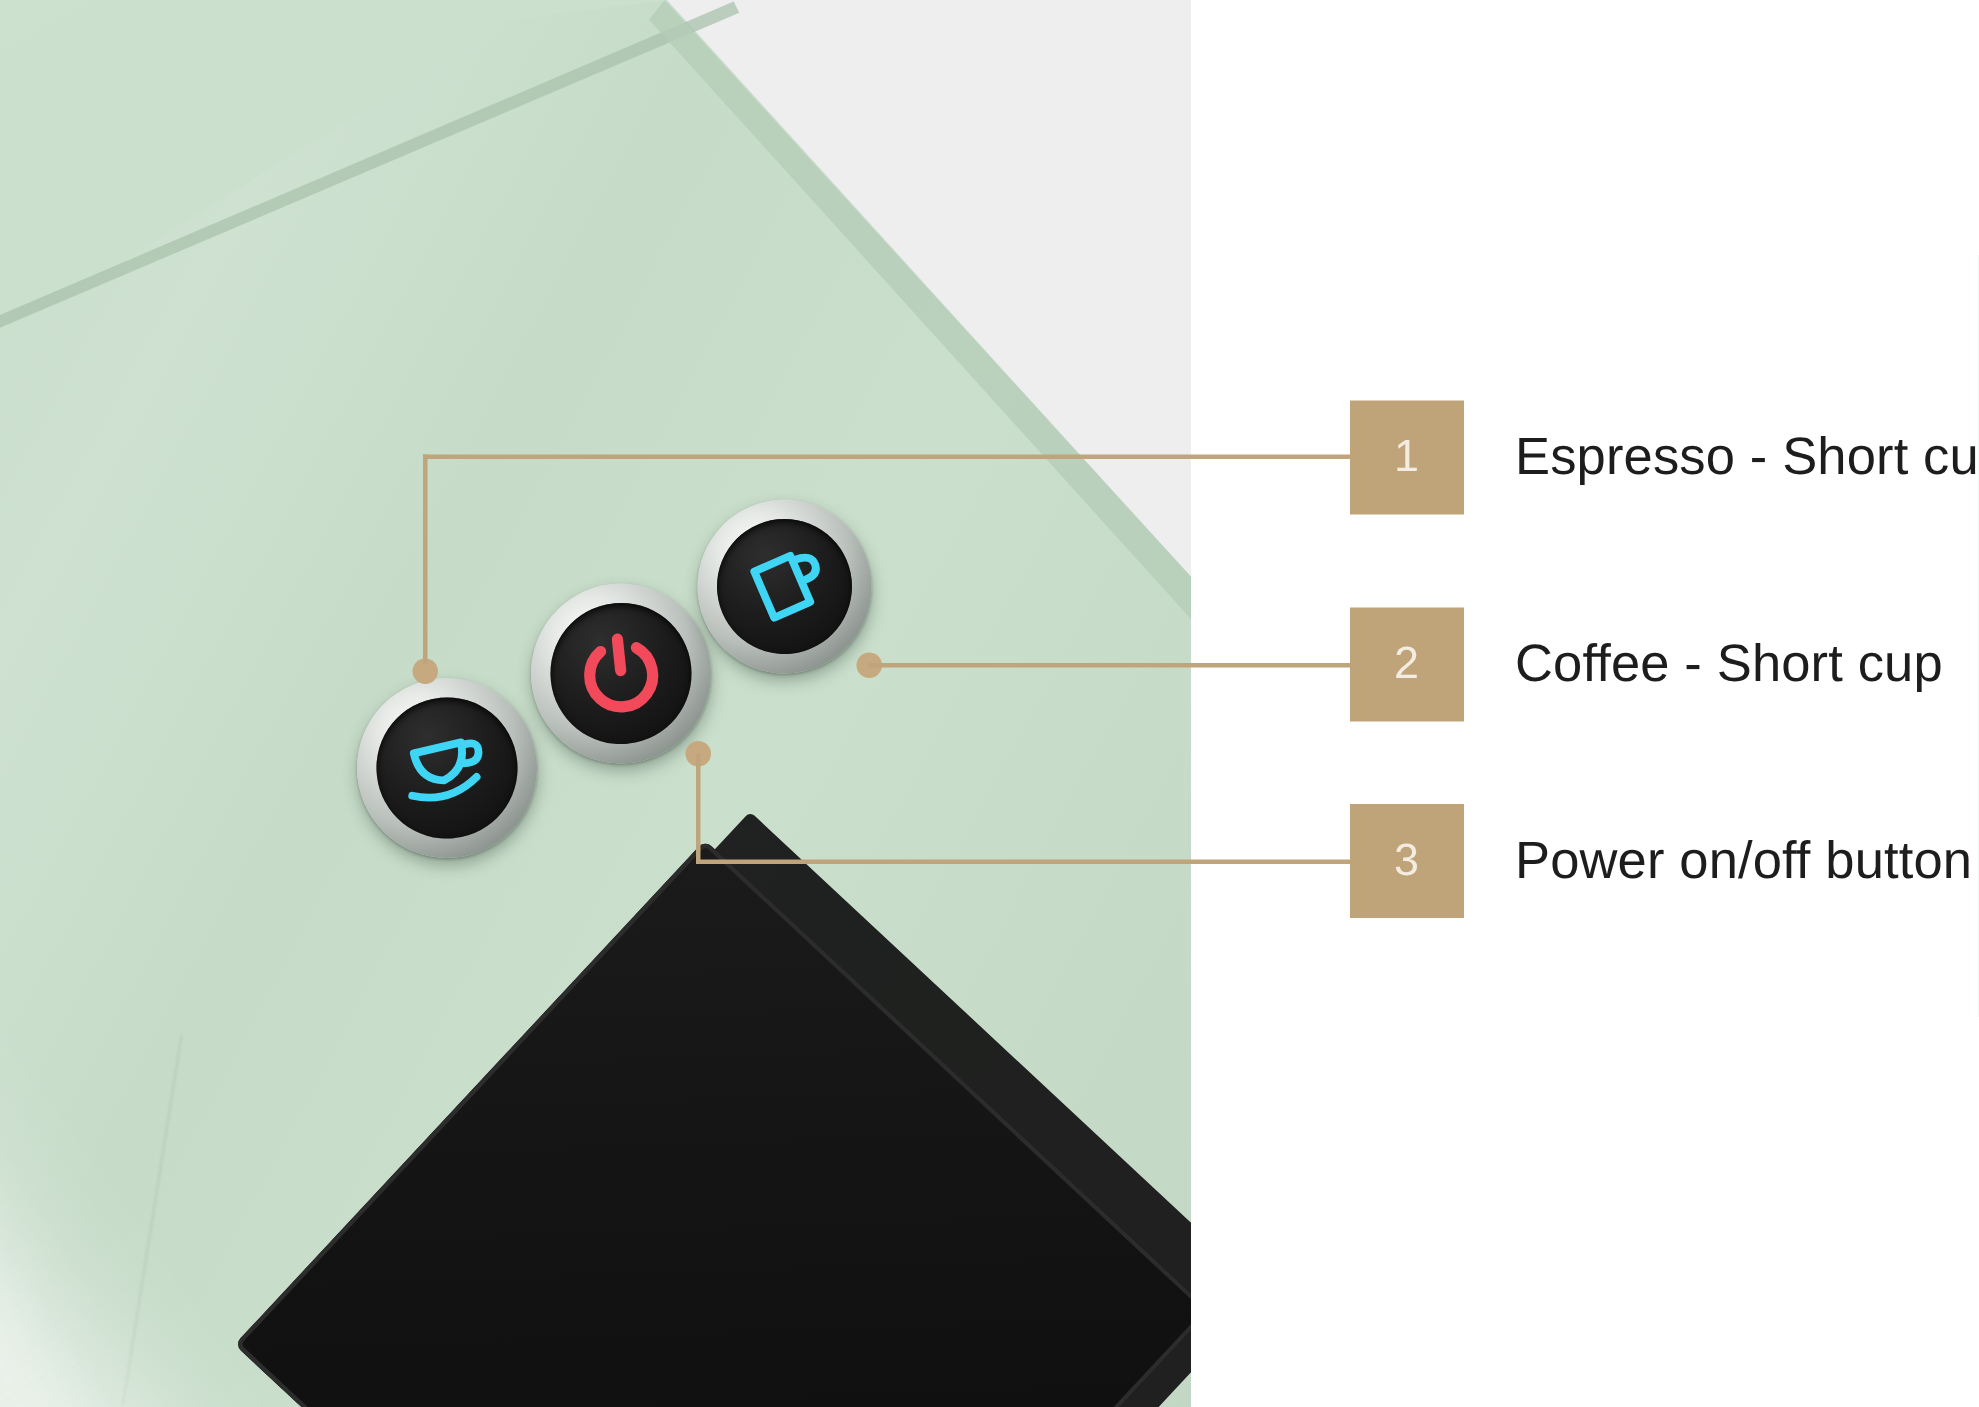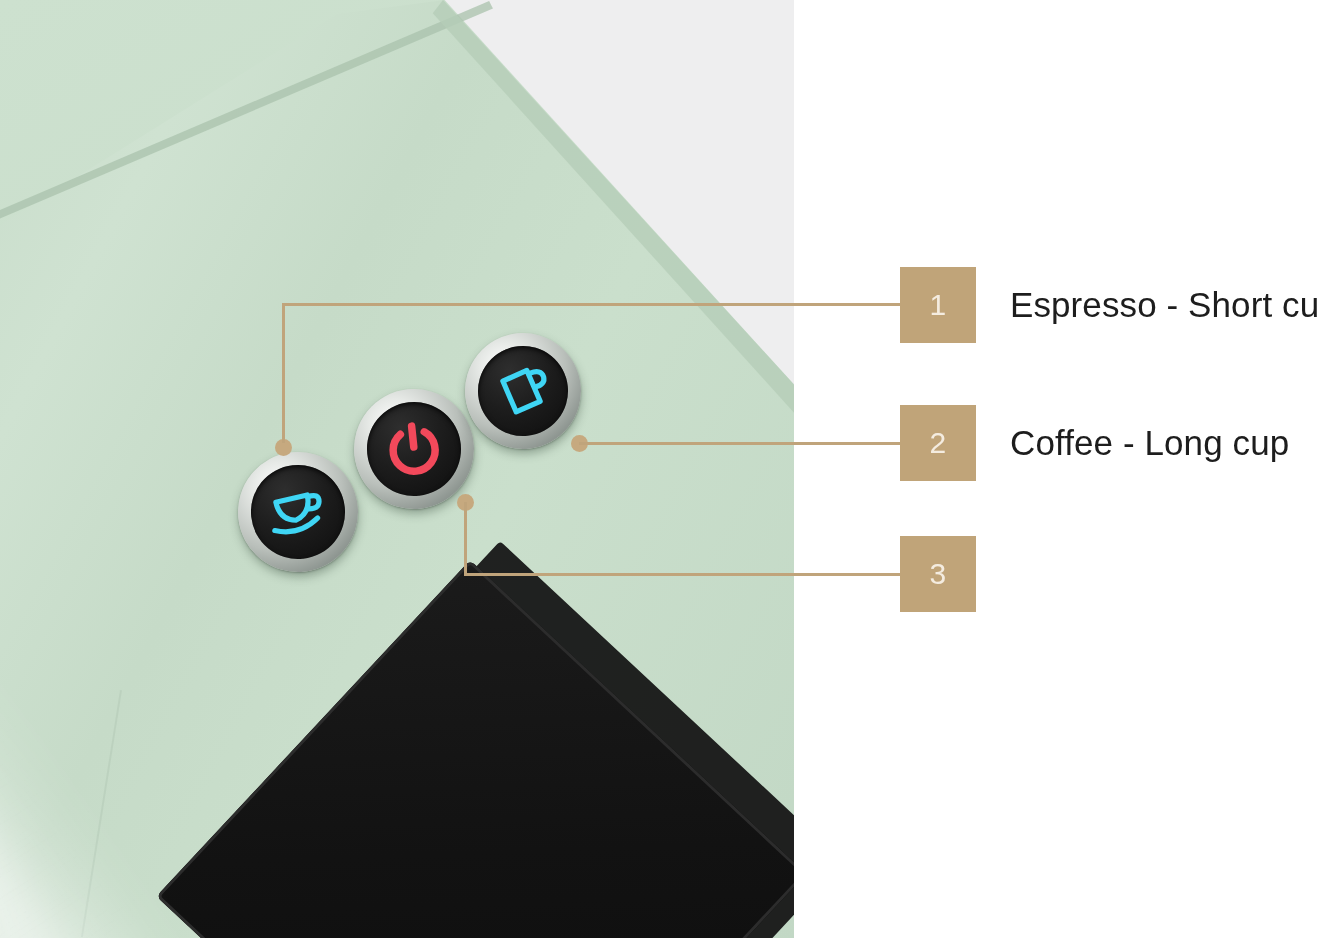--- a/index.html
+++ b/index.html
@@ -241,20 +241,21 @@
   <div class="lead lead-v" style="left:464px; top:502px; height:73px;"></div>
   <div class="lead lead-h" style="left:464px; top:573px; width:436px;"></div>
 
   <div class="callout" style="left:900px; top:267px;">
     <div class="badge">1</div>
     <div class="callout-label">Espresso - Short cup</div>
   </div>
 
   <div class="callout" style="left:900px; top:405px;">
     <div class="badge">2</div>
-    <div class="callout-label">Coffee - Long cup</div>
+    <div class="callout-label">Coffee - Short cup</div>
   </div>
 
   <div class="callout" style="left:900px; top:536px;">
     <div class="badge">3</div>
+    <div class="callout-label">Power on/off button</div>
   </div>
 
 </div>
 
 </body></html>

